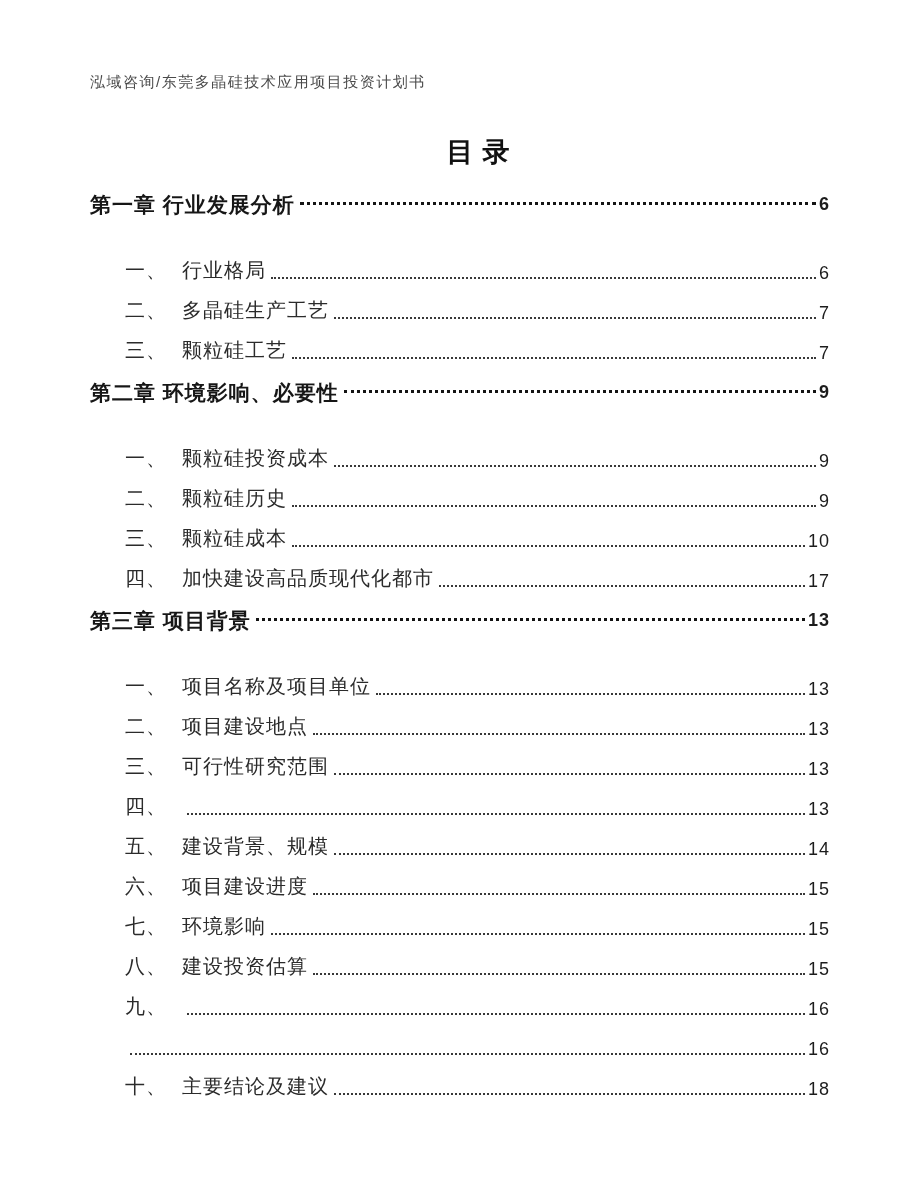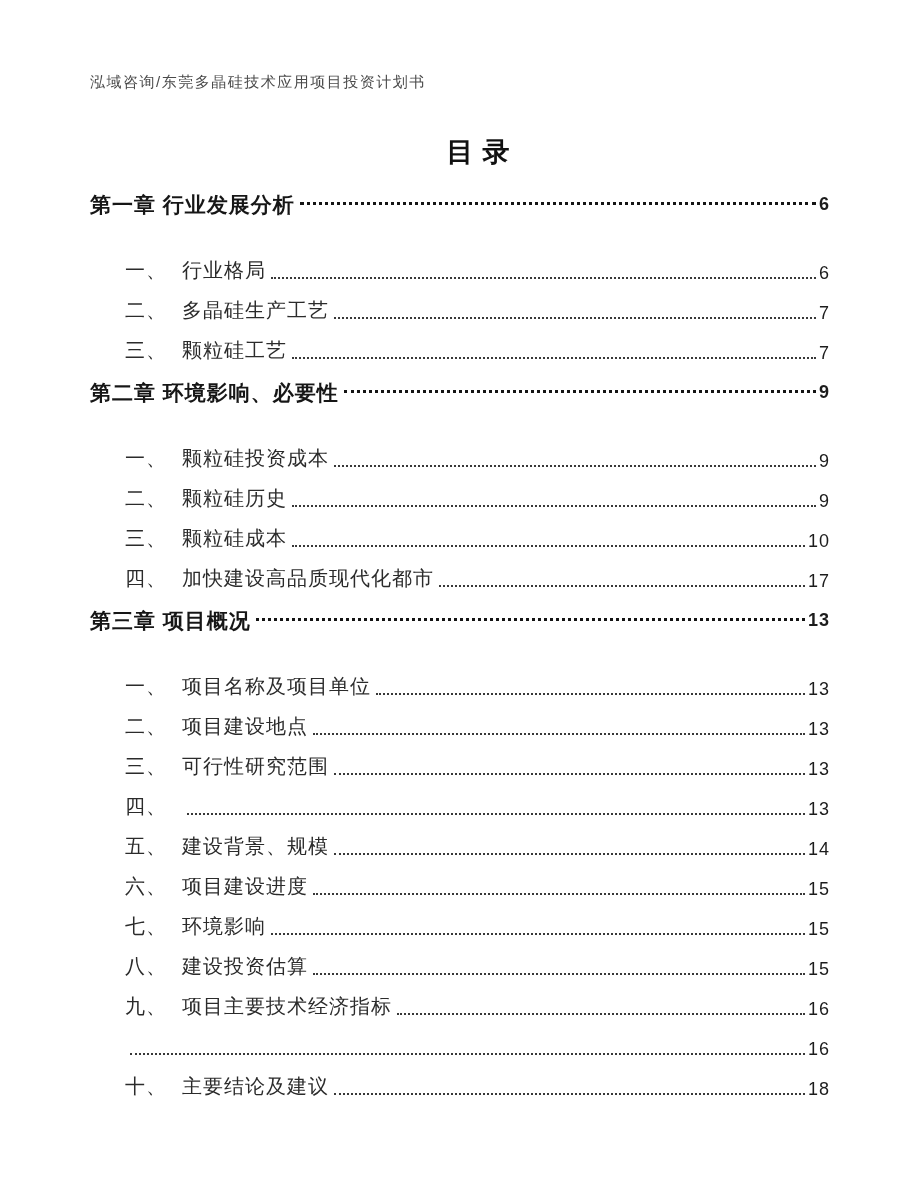--- a/index.html
+++ b/index.html
@@ -150,21 +150,21 @@
         <span class="leader"></span>
         <span class="page-num">10</span>
       </div>
       <div class="row item-row">
         <span class="num">四、</span>
         <span class="label">加快建设高品质现代化都市</span>
         <span class="leader"></span>
         <span class="page-num">17</span>
       </div>
       <div class="row ch-row">
-        <span class="label">第三章 项目概况</span>
+        <span class="label">第三章 项目背景</span>
         <span class="leader"></span>
         <span class="page-num">13</span>
       </div>
       <div class="row item-row">
         <span class="num">一、</span>
         <span class="label">项目名称及项目单位</span>
         <span class="leader"></span>
         <span class="page-num">13</span>
       </div>
       <div class="row item-row">
@@ -203,21 +203,20 @@
         <span class="page-num">15</span>
       </div>
       <div class="row item-row">
         <span class="num">八、</span>
         <span class="label">建设投资估算</span>
         <span class="leader"></span>
         <span class="page-num">15</span>
       </div>
       <div class="row item-row">
         <span class="num">九、</span>
-        <span class="label">项目主要技术经济指标</span>
         <span class="leader"></span>
         <span class="page-num">16</span>
       </div>
       <div class="row item-row">
         <span class="leader"></span>
         <span class="page-num">16</span>
       </div>
       <div class="row item-row">
         <span class="num">十、</span>
         <span class="label">主要结论及建议</span>

